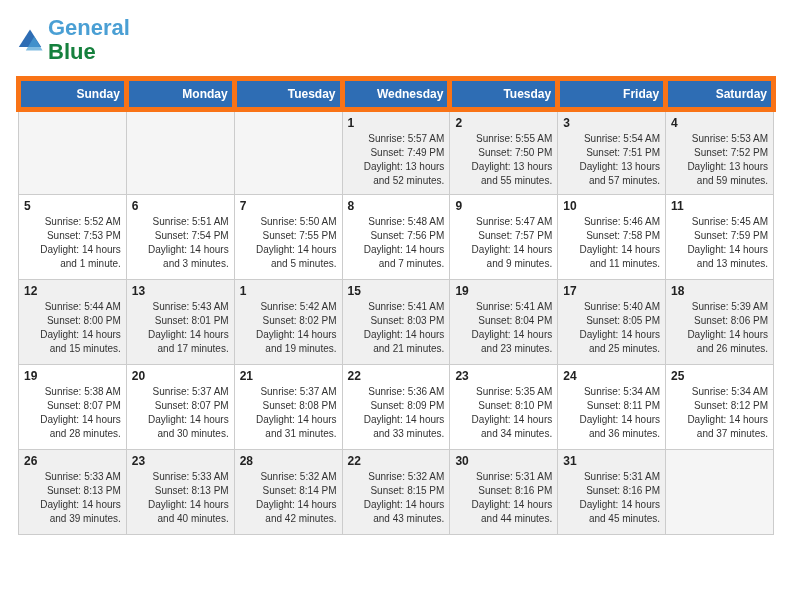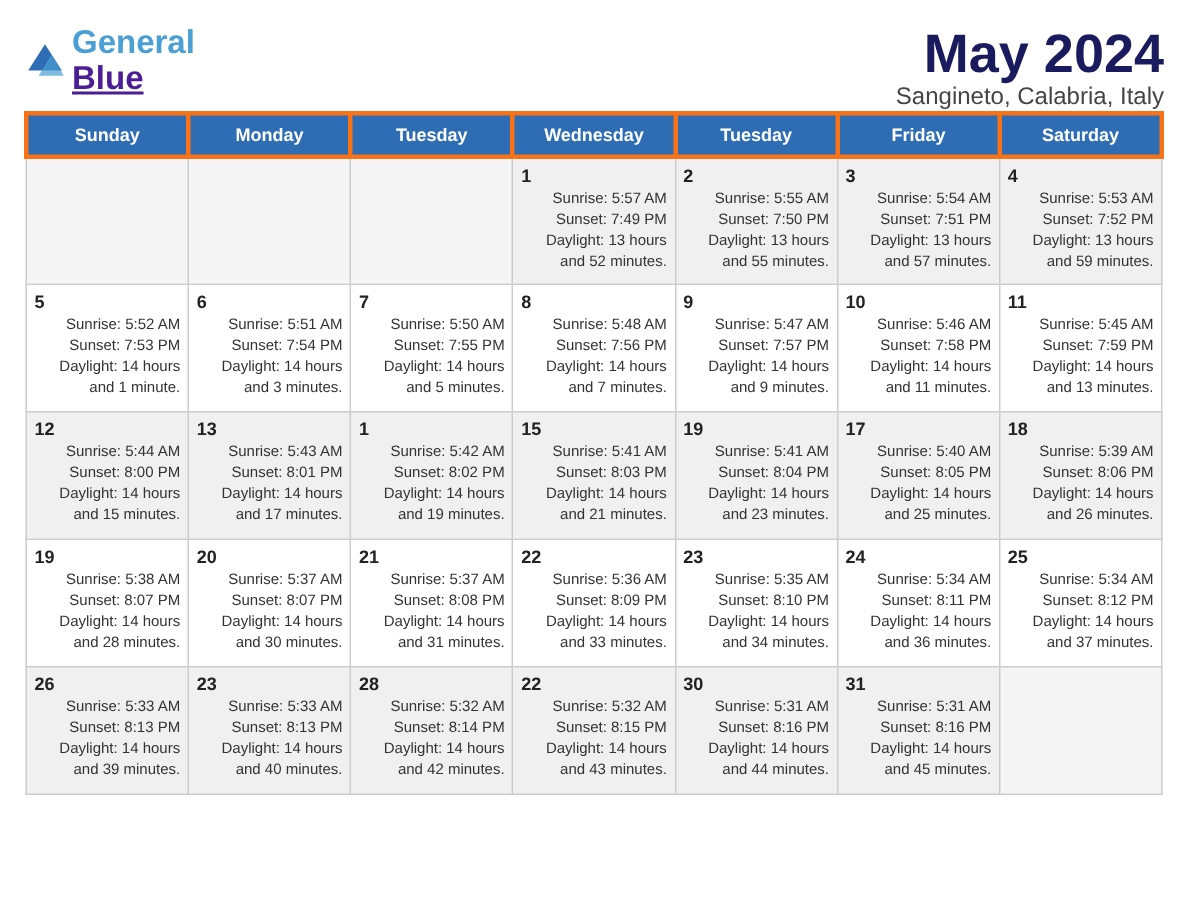--- a/index.html
+++ b/index.html
@@ -7,21 +7,21 @@
       font-family: Arial, sans-serif;
       background: #fff;
       width: 792px;
       min-height: 612px;
       padding: 16px;
     }
     .header {
       display: flex;
       justify-content: space-between;
       align-items: flex-start;
-      margin-bottom: 0;
+      margin-bottom: 12px;
     }
     .logo {
       display: flex;
       align-items: center;
     }
     .logo-text {
       font-size: 22px;
       font-weight: bold;
       color: #1a1a5e;
       line-height: 1.1;
@@ -51,22 +51,22 @@
       width: 100%;
       border-collapse: collapse;
       table-layout: fixed;
     }
     th {
       background-color: #2e6db4;
       color: white;
       font-size: 12px;
       font-weight: bold;
       padding: 6px 4px;
-      text-align: center;
-      border: 3px solid #f97316;
+      text-align: right;
+      border: 5px solid #f97316;
     }
     td {
       border: 1px solid #ccc;
       vertical-align: top;
       padding: 4px 5px;
       font-size: 10.5px;
       color: #222;
       height: 85px;
       background: #fff;
     }
@@ -93,26 +93,22 @@
 <body>
 
 <div class="header">
   <div class="logo">
     <svg class="logo-icon" viewBox="0 0 40 40">
       <polygon points="20,5 36,30 4,30" fill="#2e6db4"></polygon>
       <polygon points="26,15 38,35 14,35" fill="#4a9fd4" opacity="0.7"></polygon>
     </svg>
     <div class="logo-text">
       <div><span>General</span></div>
-      <div style="color:#4c1d95;text-decoration:underline;">Blue</div>
+      <div style="color:#15803d;">Blue</div>
     </div>
-  </div>
-  <div class="title-area">
-    <div class="month-title">May 2024</div>
-    <div class="location">Sangineto, Calabria, Italy</div>
   </div>
 </div>
 
 <table>
   <thead>
     <tr id="header-row">
         <th>Sunday</th>
         <th>Monday</th>
         <th>Tuesday</th>
         <th>Wednesday</th>

